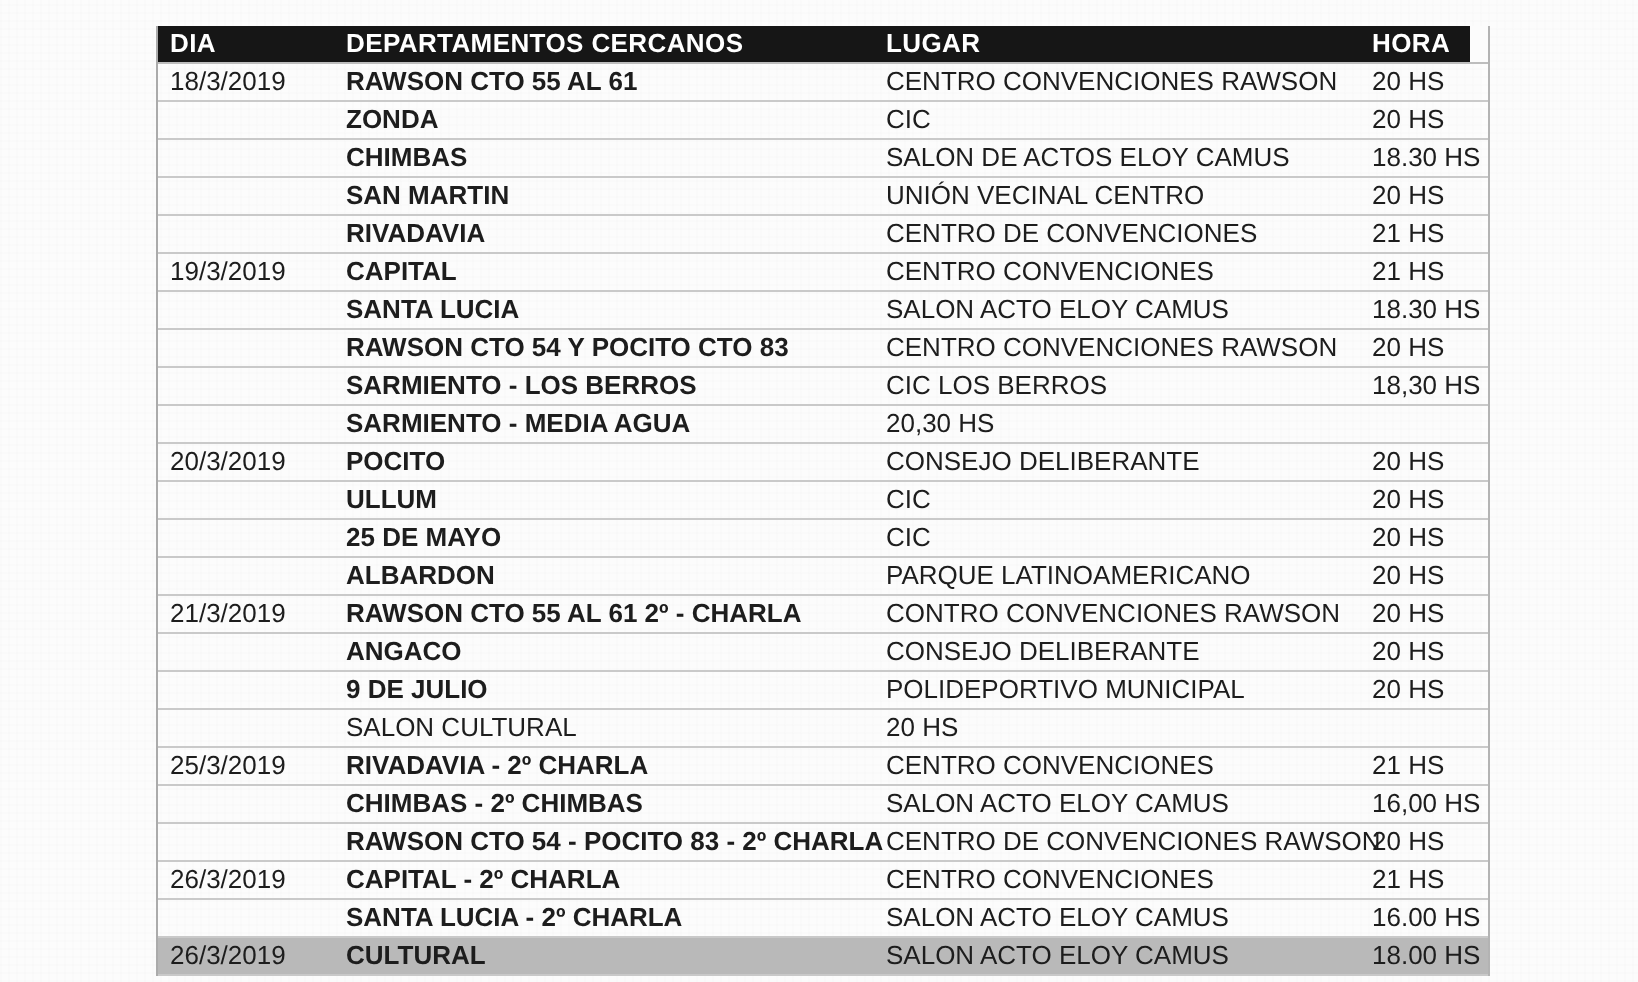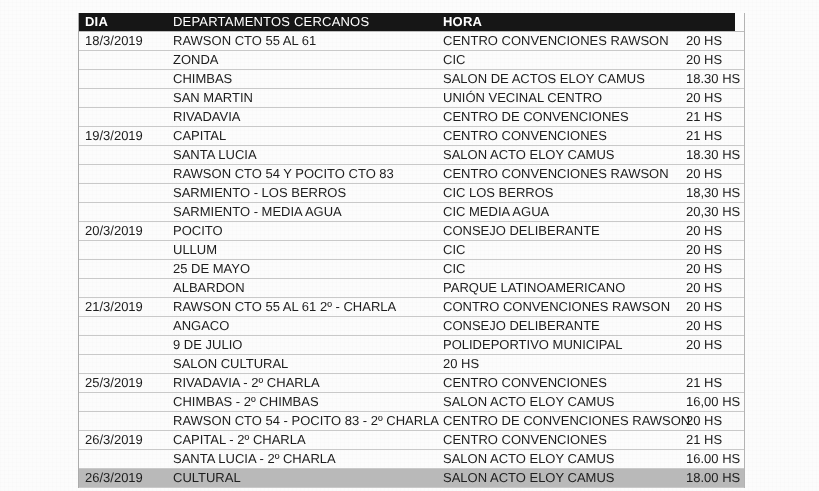--- a/index.html
+++ b/index.html
@@ -26,39 +26,40 @@
     grid-template-columns: 94px 270px 243px 1fr;
     height: 19px;
     line-height: 18px;
     font-size: 13px;
     color: #1d1d1d;
     border-bottom: 1px solid #c9c9c9;
     white-space: nowrap;
   }
   .row > div { overflow: visible; }
   .c1 { padding-left: 6px; }
-  .c2 { font-weight: normal; }
+  .c2 { font-weight: bold; }
   .thead {
     background: linear-gradient(to right, #161616 0, #161616 calc(100% - 9px), #fcfcfc calc(100% - 9px));
     color: #ffffff;
     font-weight: bold;
     border-bottom: 1px solid #bdbdbd;
     letter-spacing: 0.2px;
   }
   .row.highlight { background: #b9b9b9; }
   
   .doc-table { text-rendering: geometricPrecision; }
 </style>
 </head>
 <body>
 
 <div class="doc-table">
   <div class="row thead">
     <div class="c1">DIA</div>
     <div class="c2">DEPARTAMENTOS CERCANOS</div>
+    <div class="c3">LUGAR</div>
     <div class="c4">HORA</div>
   </div>
   <div id="rows-container">
   <div class="row">
     <div class="c1">18/3/2019</div>
     <div class="c2">RAWSON CTO 55 AL 61</div>
     <div class="c3">CENTRO CONVENCIONES RAWSON</div>
     <div class="c4">20 HS</div>
   </div>
 
@@ -114,21 +115,20 @@
   <div class="row">
     <div class="c1"></div>
     <div class="c2">SARMIENTO - LOS BERROS</div>
     <div class="c3">CIC LOS BERROS</div>
     <div class="c4">18,30 HS</div>
   </div>
 
   <div class="row">
     <div class="c1"></div>
     <div class="c2">SARMIENTO - MEDIA AGUA</div>
-    <div class="c3">CIC MEDIA AGUA</div>
     <div class="c4">20,30 HS</div>
   </div>
 
   <div class="row">
     <div class="c1">20/3/2019</div>
     <div class="c2">POCITO</div>
     <div class="c3">CONSEJO DELIBERANTE</div>
     <div class="c4">20 HS</div>
   </div>
 

